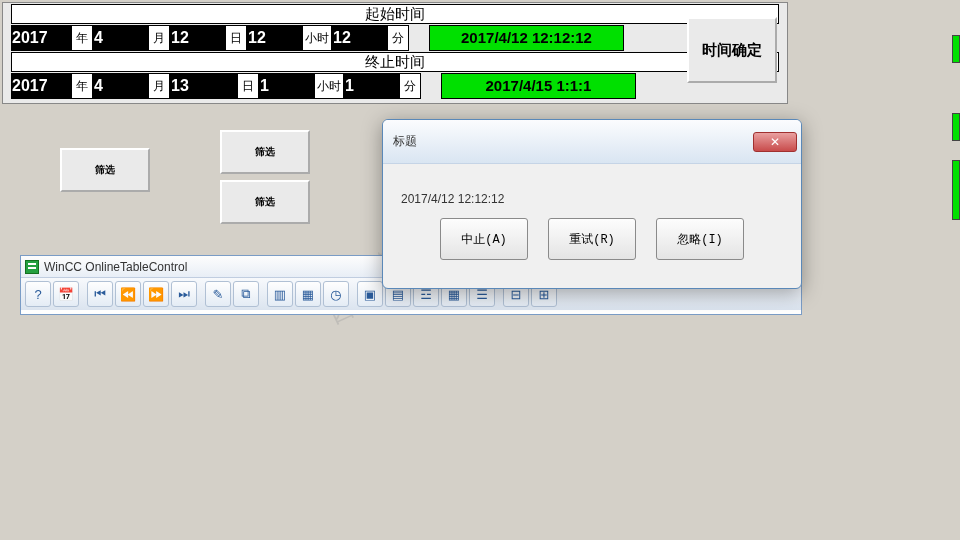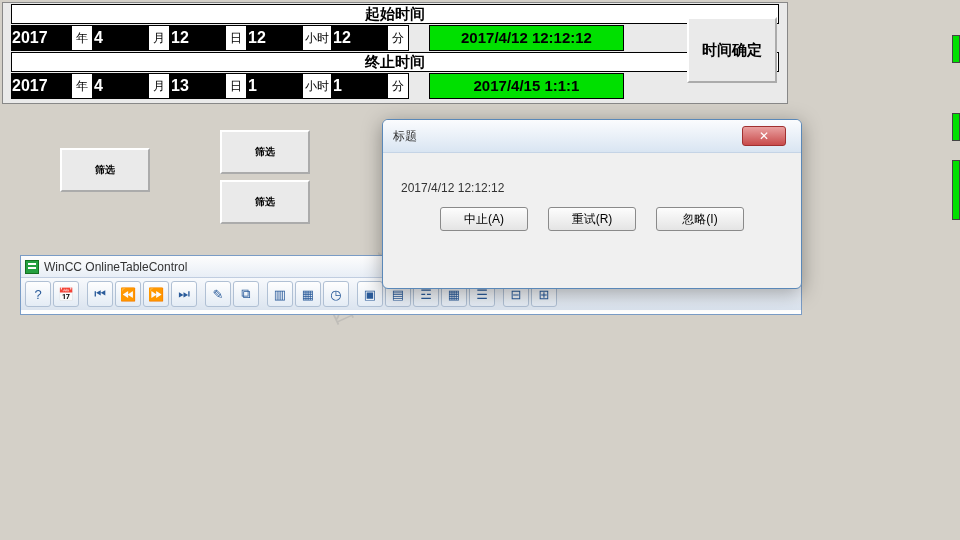--- a/index.html
+++ b/index.html
@@ -15,21 +15,21 @@
     position: absolute;
     top: 2px; left: 2px;
     width: 786px; height: 102px;
     background: #eaeaea;
     border: 1px solid #888;
   }
   .time-row-header {
     background: #fff;
     text-align: center;
     font-size: 15px;
-    font-weight: bold;
+    font-weight: normal;
     border: 1px solid #000;
     margin: 1px 8px 0 8px;
     height: 20px; line-height: 18px;
   }
   .time-row {
     display: flex;
     align-items: center;
     margin: 1px 8px 0 8px;
     height: 26px;
   }
@@ -132,51 +132,52 @@
     position: absolute;
     top: 119px; left: 382px;
     width: 420px; height: 170px;
     background: #f0f0f0;
     border: 1px solid #5a88b8;
     border-radius: 6px;
     box-shadow: 0 4px 20px rgba(0,0,0,0.35);
     overflow: hidden;
   }
   .dialog-title {
-    height: 33px;
+    height: 44px;
     background: linear-gradient(#fbfcfe,#d9e5f2);
     border-bottom: 1px solid #c5d4e6;
     display:flex; align-items:center; justify-content:space-between;
-    padding: 0 15px 0 10px;
+    padding: 0 4px 0 10px;
     font-size: 12px; color:#333;
   }
   .close-btn {
     width: 44px; height: 20px;
     background: linear-gradient(#e9a0a0,#c84b4b);
     border: 1px solid #a03030;
     border-radius: 3px;
     color: #fff; font-size: 12px;
     display:flex; align-items:center; justify-content:center;
     cursor:pointer;
   }
   .dialog-body {
     padding: 28px 18px 10px 18px;
     font-size: 12px; color:#333;
   }
   .dialog-buttons {
     display:flex; justify-content:center; gap:20px;
     padding: 12px 0 0 0;
   }
   .dbtn {
-    width: 88px; height: 24px;
+    width: 88px; height: 42px;
     background: linear-gradient(#fdfdfd,#e4e4e4);
     border: 1px solid #8a8a8a;
     border-radius: 3px;
     font-size: 12px;
     cursor:pointer;
+    font-family:Liberation Mono, monospace;
   }
   
   .watermark {
     position:absolute;
     top: 140px; left: 300px;
     width: 500px; height: 300px;
     color: rgba(160,160,160,0.4);
     font-size: 24px;
     transform: rotate(-25deg);
     pointer-events:none;
@@ -200,21 +201,21 @@
     <div class="bw" style="width:55px">12</div>
     <div class="unit" style="width:22px">分</div>
     <div class="green-disp">2017/4/12 12:12:12</div>
   </div>
   <div class="time-row-header">终止时间</div>
   <div class="time-row">
     <div class="bw" style="width:60px">2017</div>
     <div class="unit" style="width:22px">年</div>
     <div class="bw" style="width:55px">4</div>
     <div class="unit" style="width:22px">月</div>
-    <div class="bw" style="width:55px">13</div>
+    <div class="bw" style="width:67px">13</div>
     <div class="unit" style="width:22px">日</div>
     <div class="bw" style="width:55px">1</div>
     <div class="unit" style="width:30px">小时</div>
     <div class="bw" style="width:55px">1</div>
     <div class="unit" style="width:22px">分</div>
     <div class="green-disp">2017/4/15 1:1:1</div>
   </div>
   <button class="confirm-btn">时间确定</button>
 </div>
 

